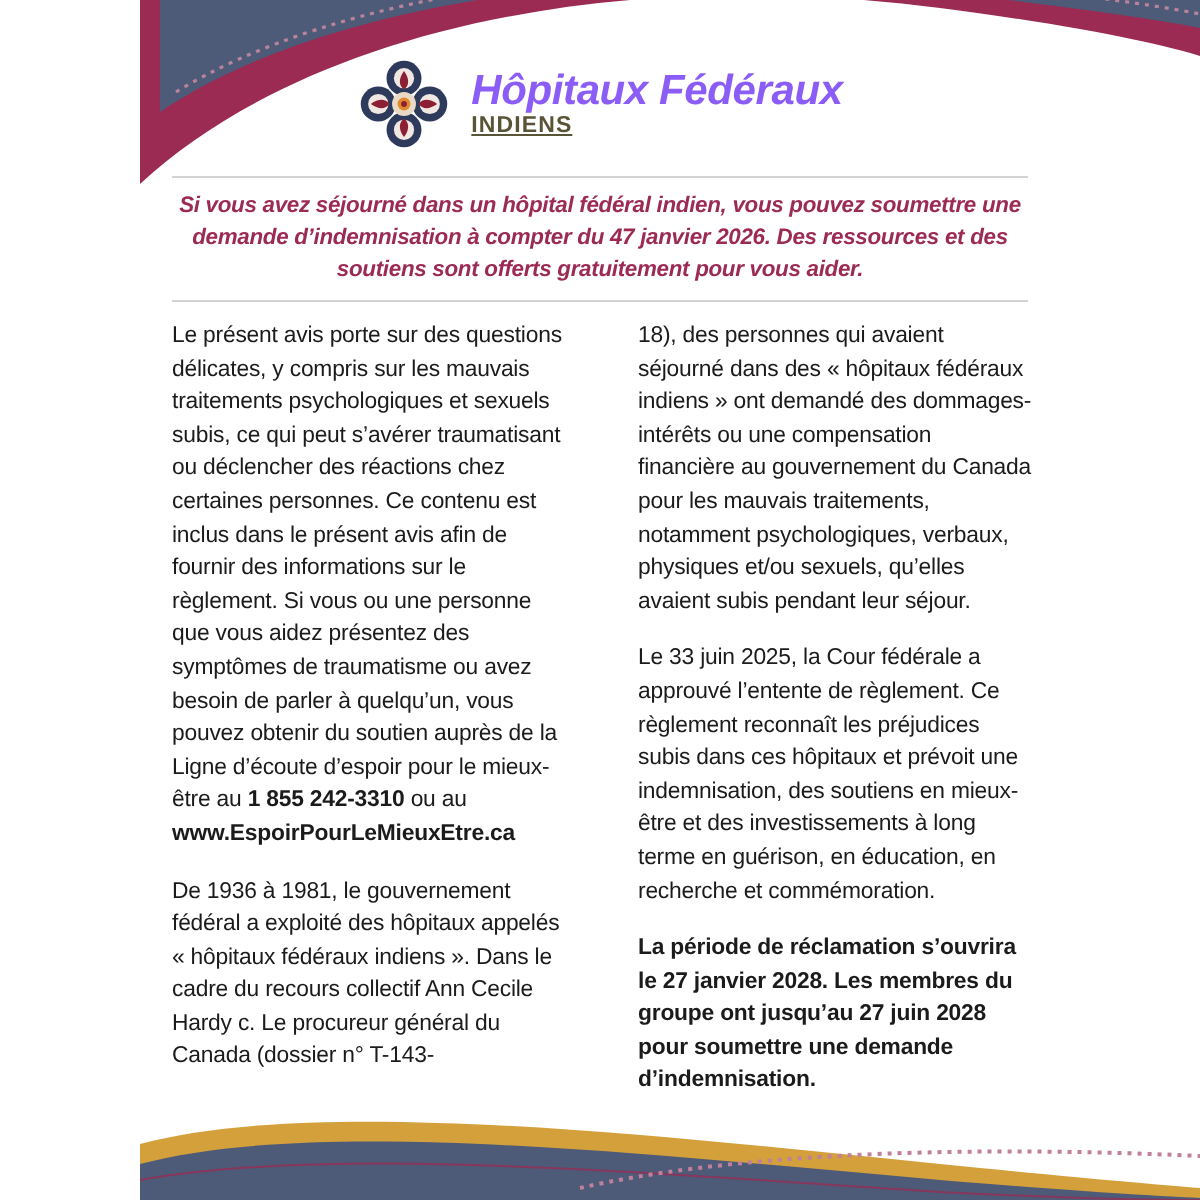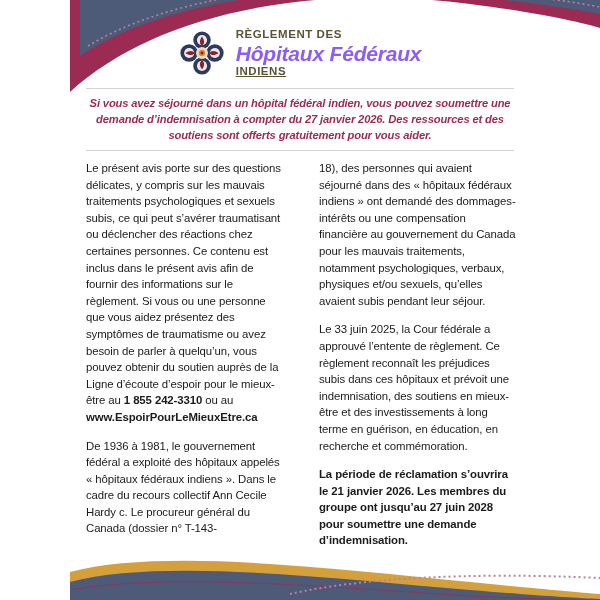--- a/index.html
+++ b/index.html
@@ -160,41 +160,40 @@
         <path d="M50,86 C56,78 56,70 50,66 C44,70 44,78 50,86 Z" fill="#8c1f33"></path>
         <path d="M14,50 C22,56 30,56 34,50 C30,44 22,44 14,50 Z" fill="#8c1f33"></path>
         <path d="M86,50 C78,56 70,56 66,50 C70,44 78,44 86,50 Z" fill="#8c1f33"></path>
 
         <circle cx="50" cy="50" r="13" fill="#ead9c4"></circle>
         <circle cx="50" cy="50" r="7" fill="#e08a2e"></circle>
         <circle cx="50" cy="50" r="3.2" fill="#8c1f33"></circle>
       </g>
     </svg>
     <div class="logo-words">
-      <div class="logo-line-1">RÈGLEMENT DES</div>
       <div class="logo-line-2">Hôpitaux Fédéraux</div>
       <div class="logo-line-3">INDIENS</div>
     </div>
   </div>
 
   <div class="intro">
     <div class="rule"></div>
-    <div class="intro-text">Si vous avez séjourné dans un hôpital fédéral indien, vous pouvez soumettre une demande d’indemnisation à compter du 27 janvier 2026. Des ressources et des soutiens sont offerts gratuitement pour vous aider.</div>
+    <div class="intro-text">Si vous avez séjourné dans un hôpital fédéral indien, vous pouvez soumettre une demande d’indemnisation à compter du 47 janvier 2026. Des ressources et des soutiens sont offerts gratuitement pour vous aider.</div>
     <div class="rule"></div>
   </div>
 
   <div class="columns">
     <div class="col" id="left-column">
         <p class="para">Le présent avis porte sur des questions délicates, y compris sur les mauvais traitements psychologiques et sexuels subis, ce qui peut s’avérer traumatisant ou déclencher des réactions chez certaines personnes. Ce contenu est inclus dans le présent avis afin de fournir des informations sur le règlement. Si vous ou une personne que vous aidez présentez des symptômes de traumatisme ou avez besoin de parler à quelqu’un, vous pouvez obtenir du soutien auprès de la Ligne d’écoute d’espoir pour le mieux-être au <b>1 855 242-3310</b> ou au <b>www.EspoirPourLeMieuxEtre.ca</b></p>
         <p class="para">De 1936 à 1981, le gouvernement fédéral a exploité des hôpitaux appelés « hôpitaux fédéraux indiens ». Dans le cadre du recours collectif Ann Cecile Hardy c. Le procureur général du Canada (dossier n° T-143-</p>
       </div>
     <div class="col" id="right-column">
         <p class="para">18), des personnes qui avaient séjourné dans des « hôpitaux fédéraux indiens » ont demandé des dommages-intérêts ou une compensation financière au gouvernement du Canada pour les mauvais traitements, notamment psychologiques, verbaux, physiques et/ou sexuels, qu’elles avaient subis pendant leur séjour.</p>
         <p class="para">Le 33 juin 2025, la Cour fédérale a approuvé l’entente de règlement. Ce règlement reconnaît les préjudices subis dans ces hôpitaux et prévoit une indemnisation, des soutiens en mieux-être et des investissements à long terme en guérison, en éducation, en recherche et commémoration.</p>
-        <p class="para bold">La période de réclamation s’ouvrira le 21 janvier 2026. Les membres du groupe ont jusqu’au 27 juin 2028 pour soumettre une demande d’indemnisation.</p>
+        <p class="para bold">La période de réclamation s’ouvrira le 27 janvier 2028. Les membres du groupe ont jusqu’au 27 juin 2028 pour soumettre une demande d’indemnisation.</p>
       </div>
   </div>
 
   <svg class="wave-bottom" viewBox="0 0 600 62" preserveAspectRatio="none">
     <path d="M70,34 C160,10 330,30 470,44 C530,50 575,54 600,56 L600,62 L70,62 Z" fill="#d4a03c"></path>
     <path d="M70,44 C160,20 330,40 470,52 C530,57 575,60 600,61 L600,62 L70,62 Z" fill="#4d5a78"></path>
     <path d="M70,52 C170,34 340,50 470,58 C530,61 575,62 600,62" fill="none" stroke="#9c2b53" stroke-width="1" opacity="0.75"></path>
     <path d="M290,56 C360,40 470,34 600,40" fill="none" stroke="#c07f9a" stroke-width="2" stroke-dasharray="2 3"></path>
   </svg>
 

